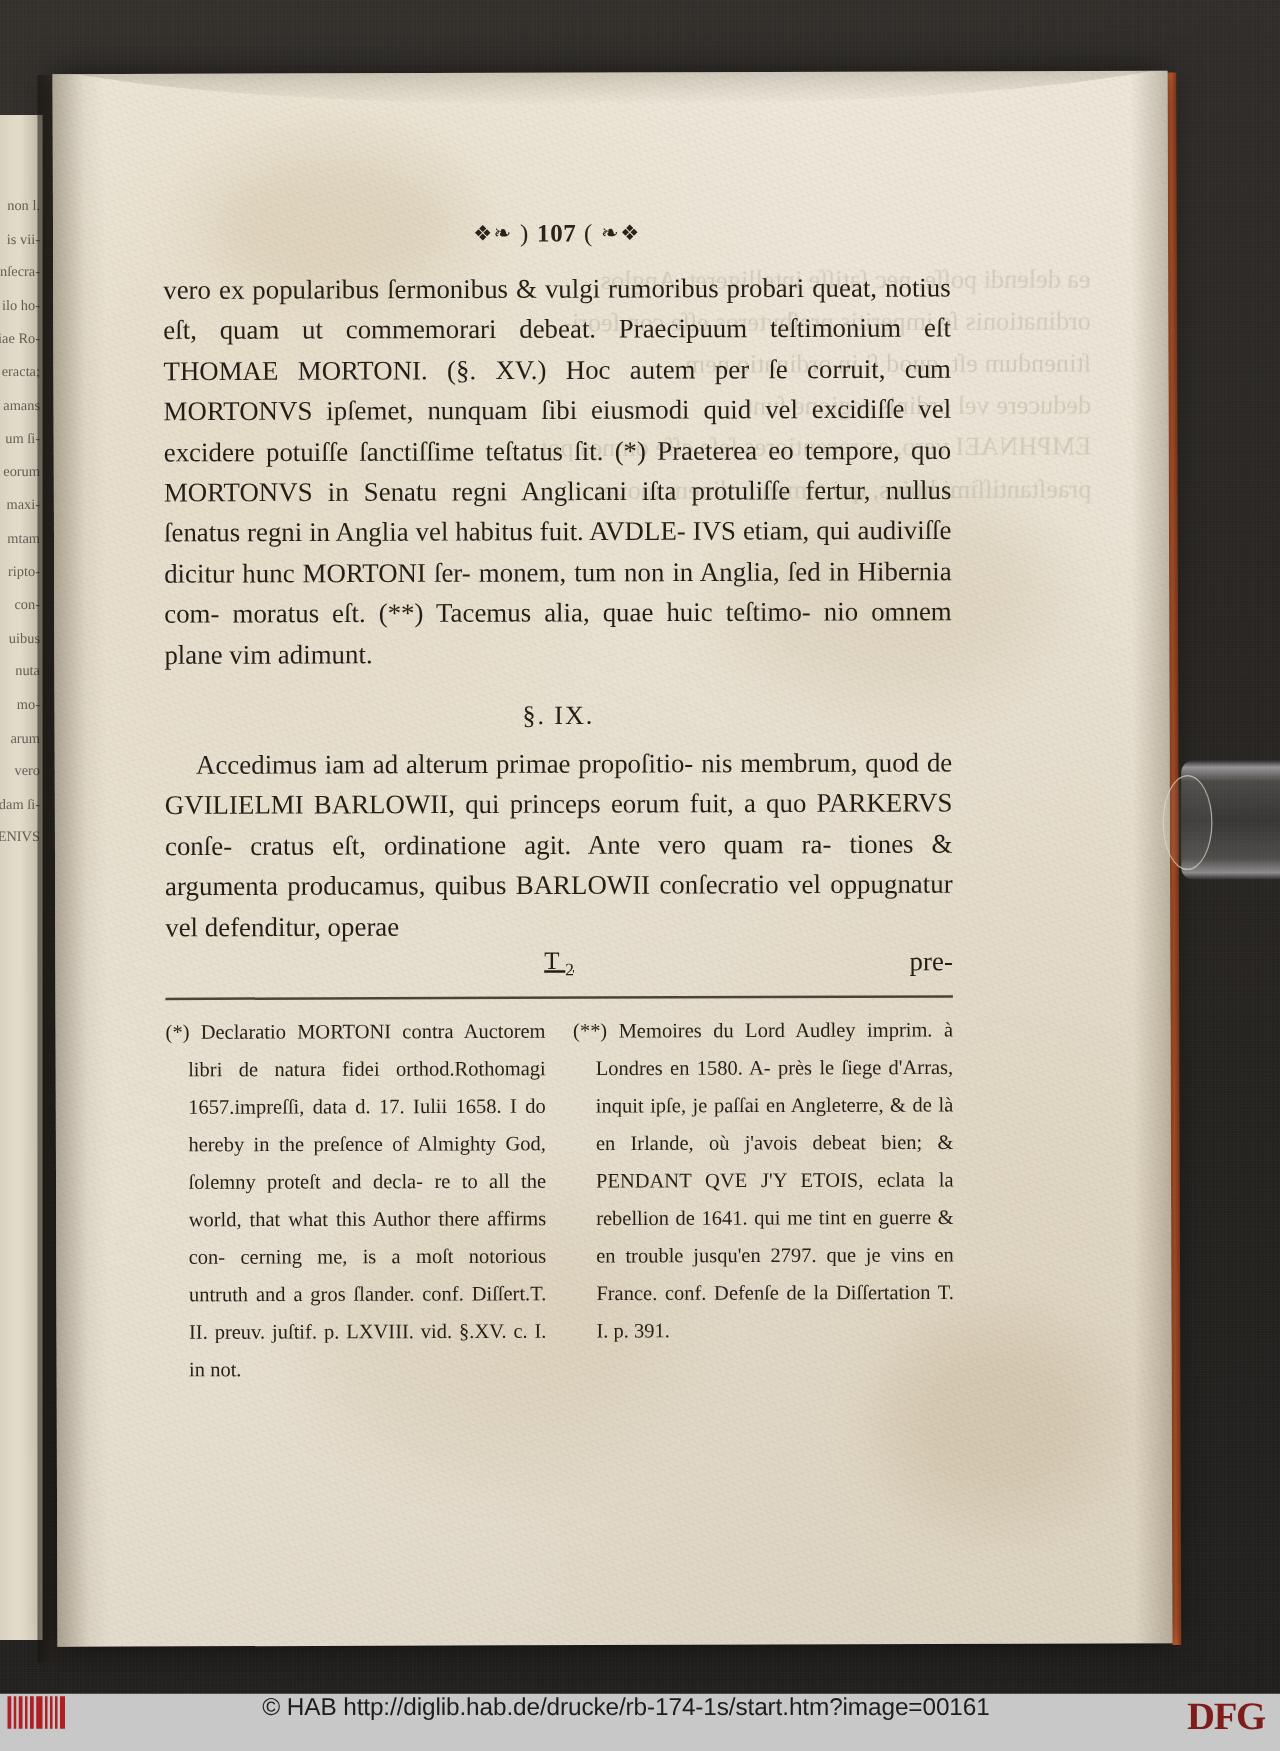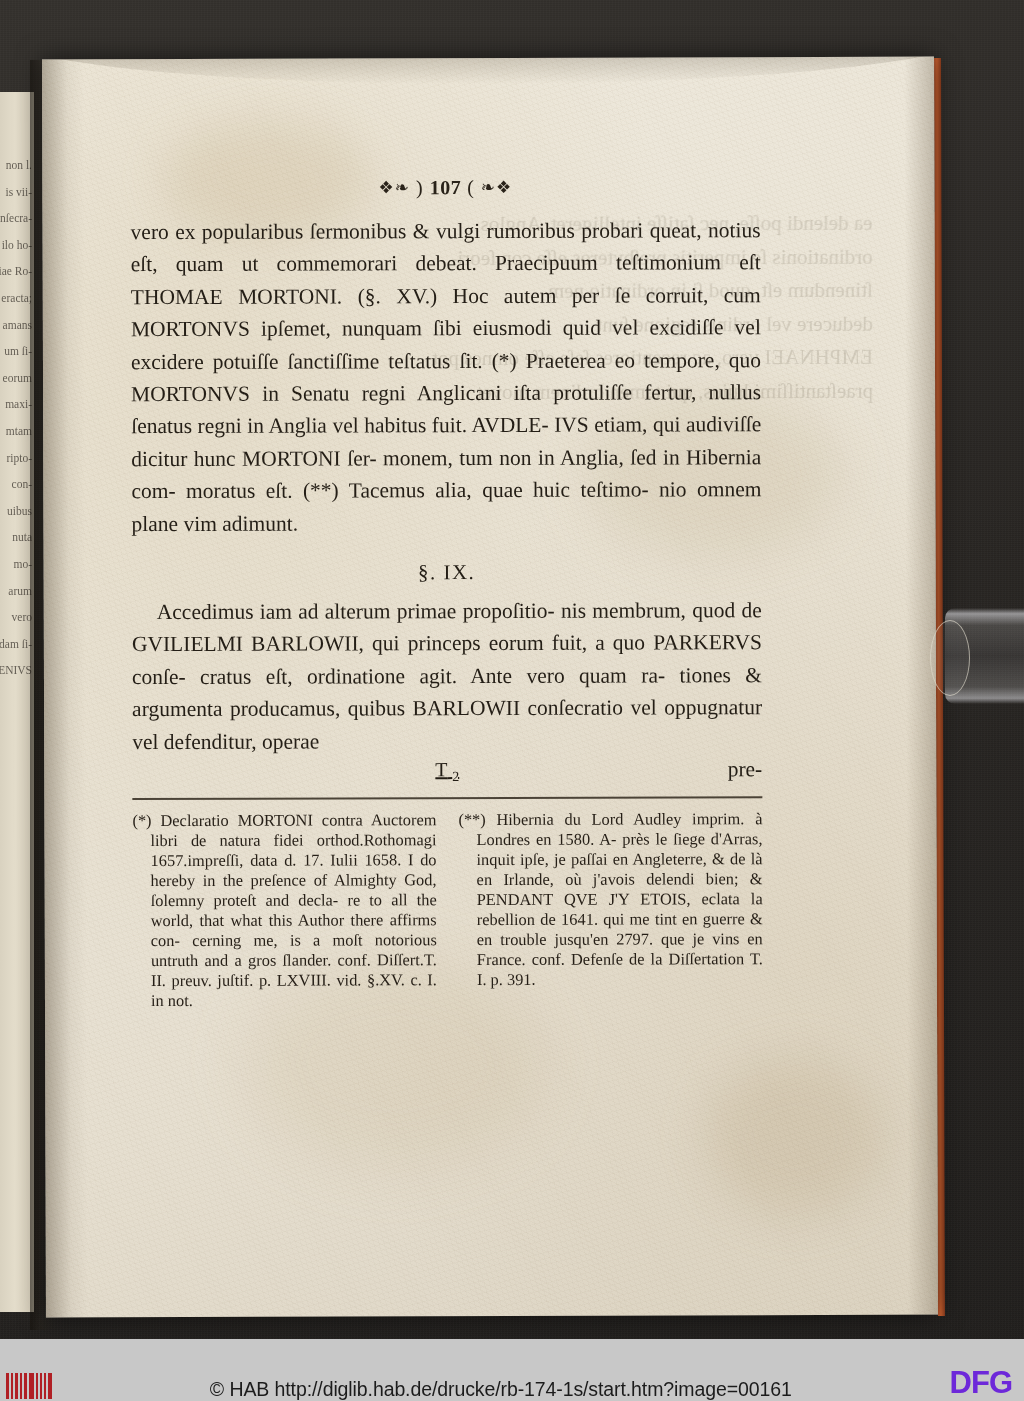--- a/index.html
+++ b/index.html
@@ -213,21 +213,21 @@
     opacity: .88;
   }
   .fn-cols {
     display: flex;
     margin-top: 11px;
     gap: 22px;
   }
   .fn-col {
     width: 304px;
     font-size: 16.4px;
-    line-height: 20px;
+    line-height: 30px;
     color: #261f17;
     text-align: justify;
   }
   .fn-col p { margin: 0; }
   .fn-hang { text-indent: -18px; padding-left: 18px; }
 
   
   .clamp-strip {
     position: absolute;
     left: 945px;
@@ -253,24 +253,24 @@
     border: 1.6px solid rgba(225,220,205,.65);
     border-radius: 50%;
     background: rgba(255,255,255,.05);
   }
 
   
   .caption-bar {
     position: absolute;
     left: 0; bottom: 0;
     width: 1024px;
-    height: 62px;
+    height: 46px;
     background: #c8c8c8;
     display: flex;
-    align-items: flex-end;
+    align-items: flex-start;
   }
   .barcode {
     width: 46px;
     height: 30px;
     margin-left: 6px;
     display: flex;
     align-items: center;
     gap: 2px;
   }
   .barcode i {
@@ -282,24 +282,24 @@
     flex: 1;
     text-align: center;
     font-family: "Liberation Sans", sans-serif;
     font-size: 19.5px;
     color: #1c1c1c;
     letter-spacing: -.1px;
     white-space: nowrap;
   }
   .dfg-logo {
     margin-right: 12px;
-    font-family: Liberation Sans, sans-serif;
+    font-family: Liberation Serif, serif;
     font-size: 31px;
     font-weight: bold;
-    color: #6d28d9;
+    color: #7f1d1d;
     letter-spacing: -1px;
   }
 </style>
 </head>
 <body>
 
 <div class="scan">
   <div class="backdrop"></div>
 
   <div class="facing-page">
@@ -406,25 +406,25 @@
             <span>re to all the world, that what</span>
             <span>this Author there affirms con-</span>
             <span>cerning me, is a moſt notorious</span>
             <span>untruth and a gros ſlander.</span>
             <span>conf. Diſſert.T. II. preuv. juſtif.</span>
             <span>p. LXVIII. vid. §.XV. c. I. in not.</span>
           </p>
         </div>
         <div class="fn-col">
           <p class="fn-hang">
-            <span>(**) Hibernia du Lord Audley</span>
+            <span>(**) Memoires du Lord Audley</span>
             <span>imprim. à Londres en 1580. A-</span>
             <span>près le ſiege d'Arras, inquit ipſe,</span>
             <span>je paſſai en Angleterre, &amp; de là</span>
-            <span>en Irlande, où j'avois delendi</span>
+            <span>en Irlande, où j'avois debeat</span>
             <span>bien; &amp; PENDANT QVE J'Y</span>
             <span>ETOIS, eclata la rebellion de</span>
             <span>1641. qui me tint en guerre &amp;</span>
             <span>en trouble jusqu'en 2797. que je</span>
             <span>vins en France. conf. Defenſe</span>
             <span>de la Diſſertation T. I. p. 391.</span>
           </p>
         </div>
       </div>
 

